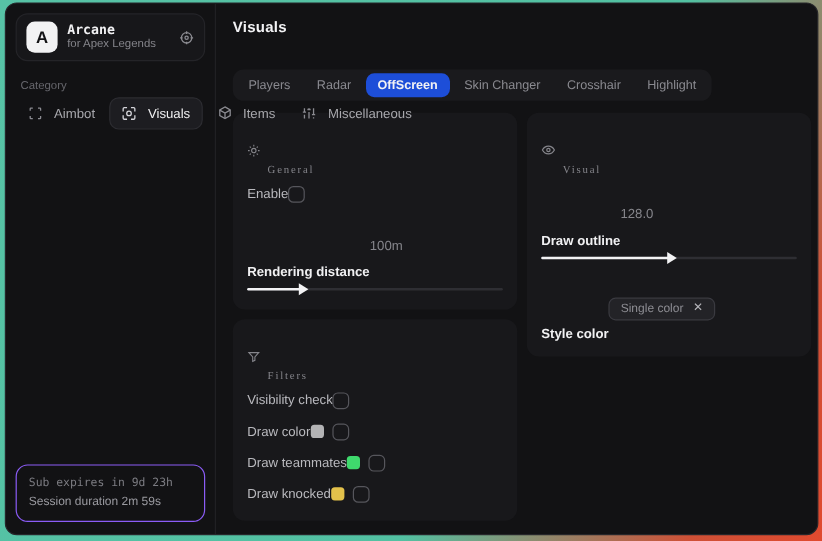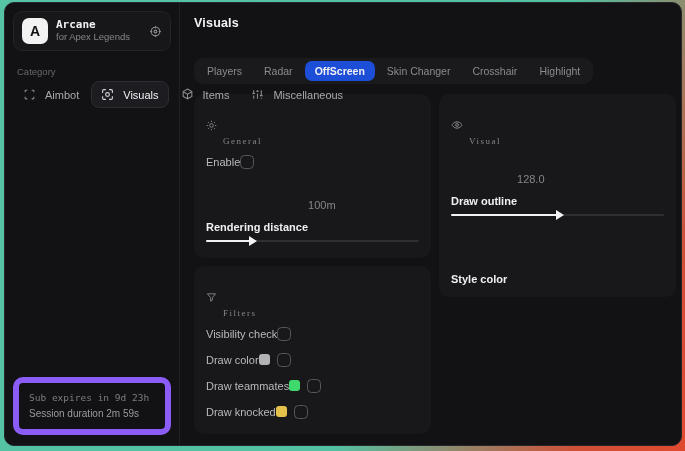--- a/index.html
+++ b/index.html
@@ -33,21 +33,21 @@
   .nav { display:flex; gap:2px; margin-top:4px; }
   .nav-item {
     display:flex; align-items:center; gap:9px; height:27px; padding:0 9px;
     border-radius:8px; border:1px solid transparent; color:#a8a8ad; font-size:11px; cursor:default;
   }
   .nav-item .ni-ico { color:#8b8b91; display:flex; width:13px; justify-content:center; }
   .nav-item.active { background:#1d1d21; border-color:#2c2c31; color:#f0f0f2; }
   .nav-item.active .ni-ico { color:#d5d5da; }
   .side-status {
     position:absolute; left:8px; right:8px; bottom:10px;
-    border:6px solid #8b5cf6; border-radius:10px; padding:8px 10px; line-height:1.55;
+    border:1px solid #8b5cf6; border-radius:10px; padding:8px 10px; line-height:1.55;
   }
   .stat1 { font-family:"DejaVu Sans Mono", monospace; font-size:9.5px; color:#7c7c82; }
   .stat2 { font-size:10px; color:#9a9aa0; }
   
   .main { flex:1; padding:13px 14px; }
   .page-title { color:#f2f2f4; font-size:12.5px; font-weight:bold; letter-spacing:.2px; }
   .tabstrip {
     display:inline-flex; align-items:center; gap:2px;
     background:#1a1a1d; border-radius:9px; padding:3px; margin-top:28px;
   }
@@ -245,18 +245,22 @@
             <span class="lbl strong">Draw outline</span>
             <span class="val">128.0</span>
           </div>
           <div class="slider">
             <span class="track"></span>
             <span class="fill" style="width: 50%;"></span>
             <span class="thumb" style="left: 50%;"></span>
           </div>
           <div class="row" style="margin-top:9px;">
             <span class="lbl strong">Style color</span>
+            <span class="pill">
+              <span class="pill-txt">Single color</span>
+              <span class="pill-x">✕</span>
+            </span>
           </div>
         </div>
       </div>
     </div>
   </div>
 </div>
 
 </body></html>

